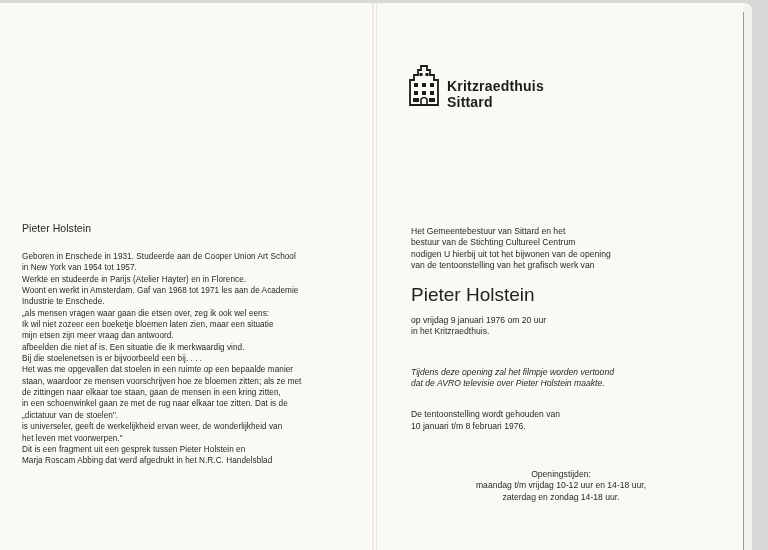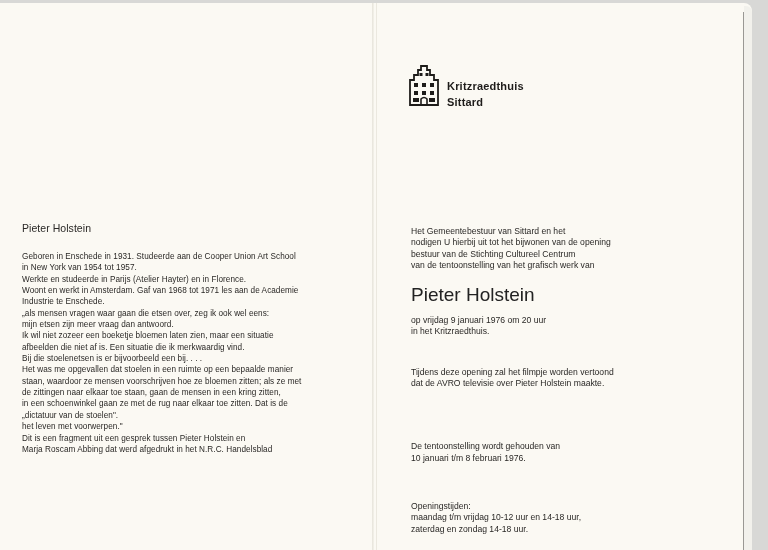--- a/index.html
+++ b/index.html
@@ -37,63 +37,64 @@
     }
     .left-title {
       font-size: 10.5px; margin-bottom: 17px; line-height: 12px;
     }
     .line { white-space: nowrap; display: block; }
     .logo {
       position: absolute; left: 408px; top: 64px;
     }
     .logo-text {
       position: absolute; left: 447px; top: 78px;
-      font-weight: bold; font-size: 11px; line-height: 16px; color: #1e1c1a;
+      font-weight: bold; font-size: 14px; line-height: 16px; color: #1e1c1a;
       letter-spacing: 0.2px;
     }
     .right-col {
       position: absolute; left: 411px; top: 226px; width: 300px;
       font-size: 8.6px; line-height: 11.3px;
     }
     .block { margin: 0; }
     .big-name {
       font-size: 19px; line-height: 22px; margin-top: 13px; margin-bottom: 9px;
       color: #222;
     }
-    .gap-1 { margin-top: 29px; }
-    .gap-2 { margin-top: 52px; }
-    .gap-3 { margin-top: 37px; }
+    .gap-1 { margin-top: 29px; font-style: italic; }
+    .gap-2 { margin-top: 20px; }
+    .gap-3 { margin-top: 37px; text-align: center; }
   </style>
 </head>
 <body>
 
 <div class="paper"></div>
 <div class="right-strip"></div>
 <div class="right-edge"></div>
 <div class="fold"></div>
 <div class="fold2"></div>
 
 <div class="left-col">
   <div class="left-title">Pieter Holstein</div>
   <div>
     <span class="line">Geboren in Enschede in 1931. Studeerde aan de Cooper Union Art School</span>
     <span class="line">in New York van 1954 tot 1957.</span>
     <span class="line">Werkte en studeerde in Parijs (Atelier Hayter) en in Florence.</span>
     <span class="line">Woont en werkt in Amsterdam. Gaf van 1968 tot 1971 les aan de Academie</span>
     <span class="line">Industrie te Enschede.</span>
     <span class="line">„als mensen vragen waar gaan die etsen over, zeg ik ook wel eens:</span>
+    <span class="line">Ik wil niet zozeer een boeketje bloemen laten zien, maar een situatie</span>
     <span class="line">mijn etsen zijn meer vraag dan antwoord.</span>
-    <span class="line">Ik wil niet zozeer een boeketje bloemen laten zien, maar een situatie</span>
     <span class="line">afbeelden die niet af is. Een situatie die ik merkwaardig vind.</span>
     <span class="line">Bij die stoelenetsen is er bijvoorbeeld een bij. . . .</span>
     <span class="line">Het was me opgevallen dat stoelen in een ruimte op een bepaalde manier</span>
     <span class="line">staan, waardoor ze mensen voorschrijven hoe ze bloemen zitten; als ze met</span>
     <span class="line">de zittingen naar elkaar toe staan, gaan de mensen in een kring zitten,</span>
     <span class="line">in een schoenwinkel gaan ze met de rug naar elkaar toe zitten. Dat is de</span>
     <span class="line">„dictatuur van de stoelen".</span>
+    <span class="line">is universeler, geeft de werkelijkheid ervan weer, de wonderlijkheid van</span>
     <span class="line">het leven met voorwerpen."</span>
     <span class="line">Dit is een fragment uit een gesprek tussen Pieter Holstein en</span>
     <span class="line">Marja Roscam Abbing dat werd afgedrukt in het N.R.C. Handelsblad</span>
   </div>
 </div>
 
 <div class="logo">
   <svg width="32" height="42" viewBox="0 0 32 42">
     <g fill="none" stroke="#1e1c1a" stroke-width="1.8">
 
@@ -119,22 +120,22 @@
   </svg>
 </div>
 <div class="logo-text">
   <div>Kritzraedthuis</div>
   <div>Sittard</div>
 </div>
 
 <div class="right-col">
   <div class="block">
     <span class="line">Het Gemeentebestuur van Sittard en het</span>
+    <span class="line">bestuur van de Stichting Cultureel Centrum</span>
     <span class="line">nodigen U hierbij uit tot het bijwonen van de opening</span>
-    <span class="line">bestuur van de Stichting Cultureel Centrum</span>
     <span class="line">van de tentoonstelling van het grafisch werk van</span>
   </div>
   <div class="big-name">Pieter Holstein</div>
   <div class="block">
     <span class="line">op vrijdag 9 januari 1976 om 20 uur</span>
     <span class="line">in het Kritzraedthuis.</span>
   </div>
   <div class="block gap-1">
     <span class="line">Tijdens deze opening zal het filmpje worden vertoond</span>
     <span class="line">dat de AVRO televisie over Pieter Holstein maakte.</span>

